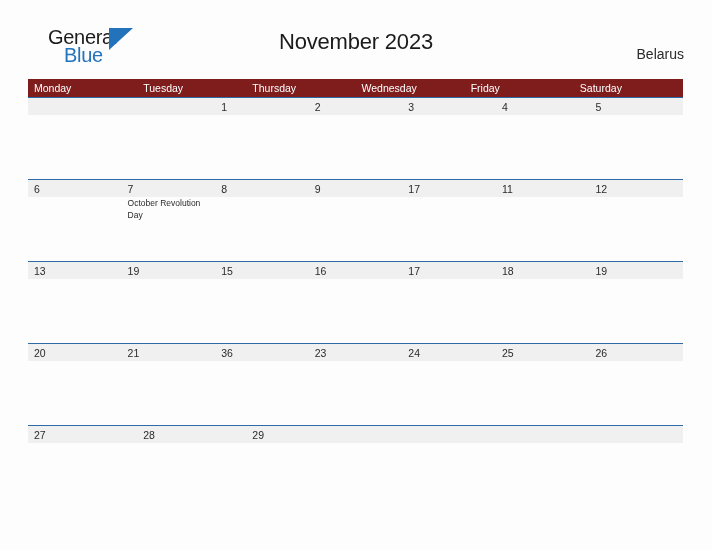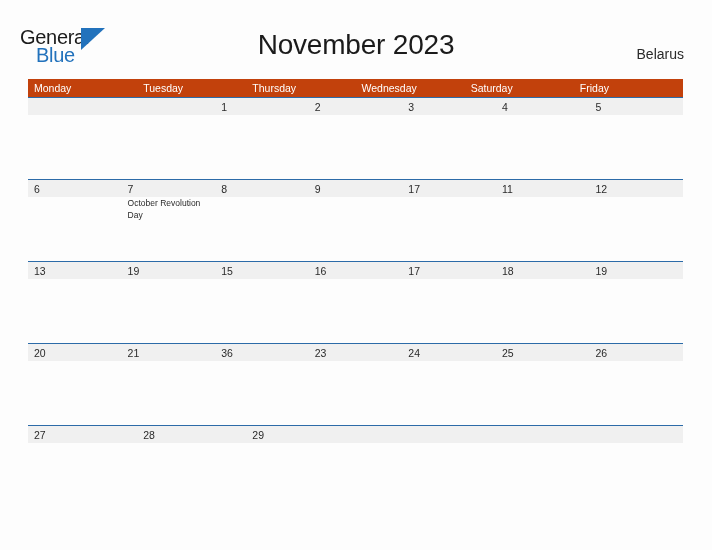--- a/index.html
+++ b/index.html
@@ -18,21 +18,21 @@
 
   
   .page-header {
     position: relative;
     height: 62px;
     width: 712px;
   }
 
   .brand {
     position: absolute;
-    left: 20px;
+    left: 48px;
     top: 26px;
     width: 120px;
     height: 44px;
     text-align: right;
   }
   .brand-general {
     position: absolute;
     left: 0;
     top: 0;
     font-size: 20px;
@@ -59,21 +59,21 @@
     border-left: 24px solid #2272bc;
     border-bottom: 22px solid transparent;
   }
 
   .calendar-title {
     position: absolute;
     left: 0;
     right: 0;
     top: 29px;
     text-align: center;
-    font-size: 28px;
+    font-size: 22px;
     font-weight: normal;
     color: #1b1b1b;
     letter-spacing: -0.2px;
   }
 
   .country-label {
     position: absolute;
     right: 28px;
     top: 46px;
     font-size: 14px;
@@ -83,21 +83,21 @@
   
   .calendar {
     position: absolute;
     left: 28px;
     top: 79px;
     width: 655px;
   }
 
   .weekday-row {
     display: flex;
-    background: #c2410c;
+    background: #7f1d1d;
     height: 18px;
   }
   .weekday-cell {
     flex: 1 1 0;
     color: #ffffff;
     font-size: 10.5px;
     line-height: 18px;
     padding-left: 6px;
     box-sizing: border-box;
     white-space: nowrap;
@@ -168,22 +168,22 @@
 
 </div>
 
 <div class="calendar">
 
   <div class="weekday-row">
     <div class="weekday-cell">Monday</div>
     <div class="weekday-cell">Tuesday</div>
     <div class="weekday-cell">Thursday</div>
     <div class="weekday-cell">Wednesday</div>
+    <div class="weekday-cell">Friday</div>
     <div class="weekday-cell">Saturday</div>
-    <div class="weekday-cell">Friday</div>
   </div>
 
   <div class="week-row">
     <div class="band"></div>
     <div class="day-cells">
       <div class="day-cell empty">
         <span class="day-number"></span>
         <span class="day-event"></span>
       </div>
       <div class="day-cell empty">

